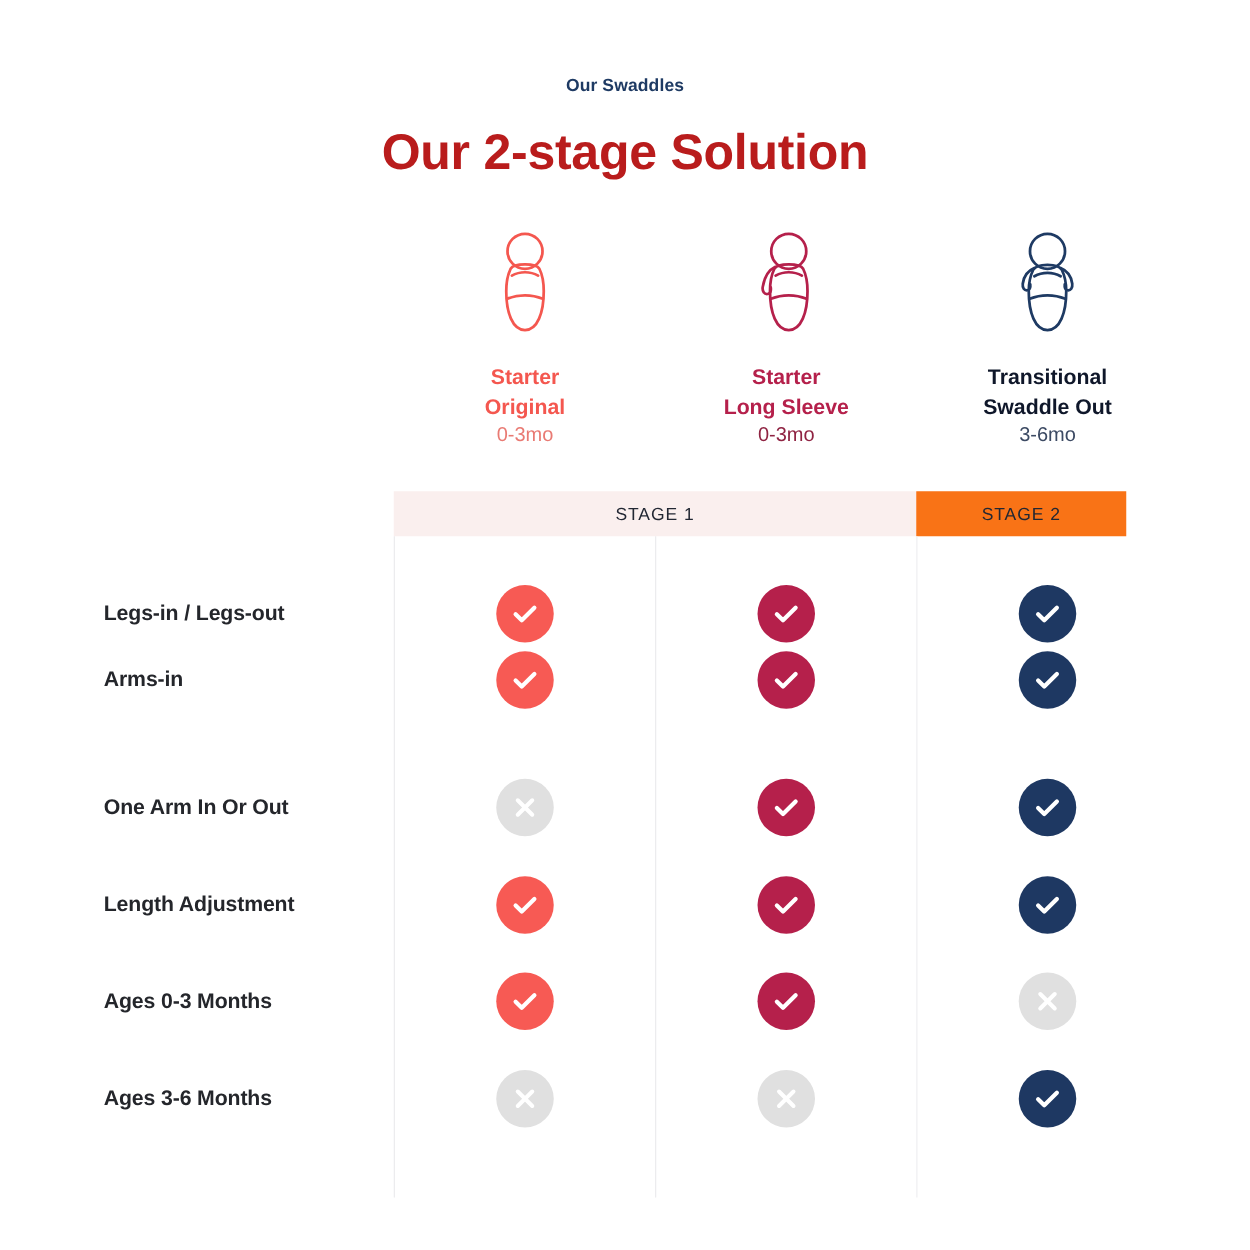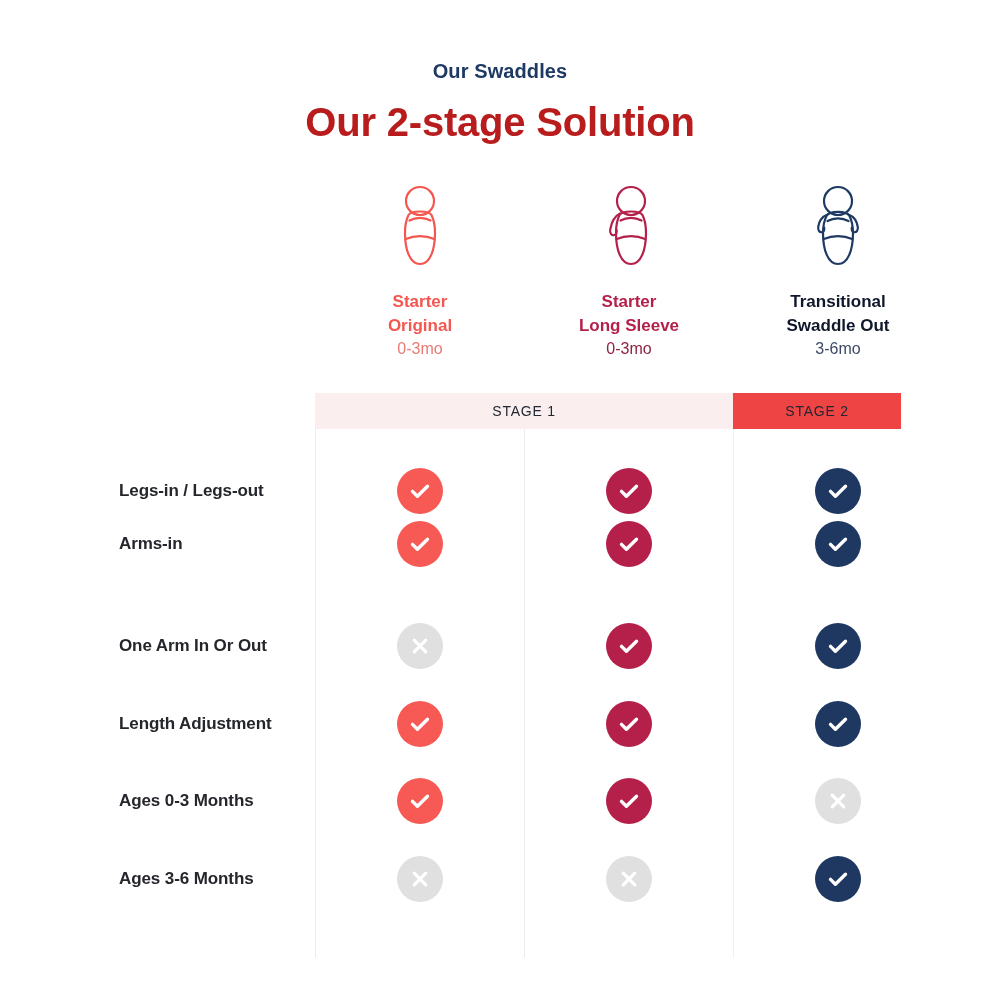--- a/index.html
+++ b/index.html
@@ -22,21 +22,21 @@
     background: #ffffff;
   }
 
   
   .eyebrow {
     position: absolute;
     top: 60px;
     left: 0;
     width: 1000px;
     text-align: center;
-    font-size: 20px;
+    font-size: 14px;
     font-weight: bold;
     letter-spacing: 0.1px;
     color: #1E3A63;
   }
   .headline {
     position: absolute;
     top: 100px;
     left: 0;
     width: 1000px;
     text-align: center;
@@ -101,21 +101,21 @@
     font-size: 14px;
     letter-spacing: 0.75px;
     color: #222733;
   }
   .stage-cell.s1 {
     width: 418px;
     background: #FAEFEE;
   }
   .stage-cell.s2 {
     width: 168px;
-    background: #ef4444;
+    background: #f97316;
   }
 
   
   .table-area {
     position: absolute;
     left: 315px;
     top: 429px;
     width: 628px;
     height: 529px;
   }
@@ -147,21 +147,20 @@
     position: absolute;
     left: 83px;
     top: 0;
     height: 46px;
     display: flex;
     align-items: center;
     font-size: 17px;
     font-weight: bold;
     color: #24262B;
     letter-spacing: -0.1px;
-    margin-left: 36px;
   }
   .cell {
     position: absolute;
     top: 0;
     width: 46px;
     height: 46px;
   }
   .cell.k0 { left: 397px; }
   .cell.k1 { left: 606px; }
   .cell.k2 { left: 815px; }

